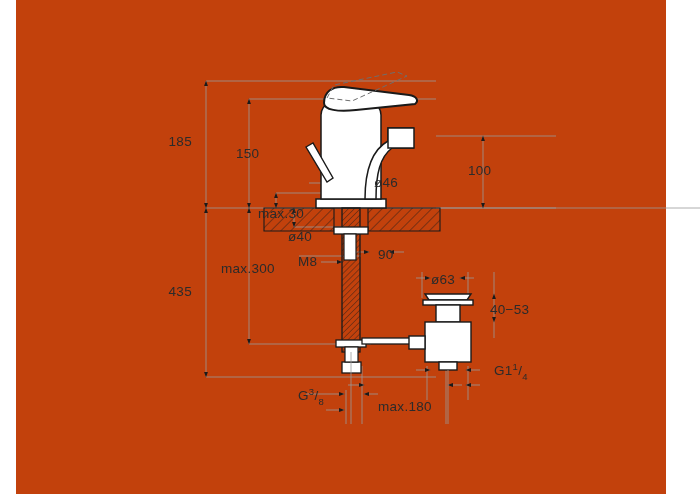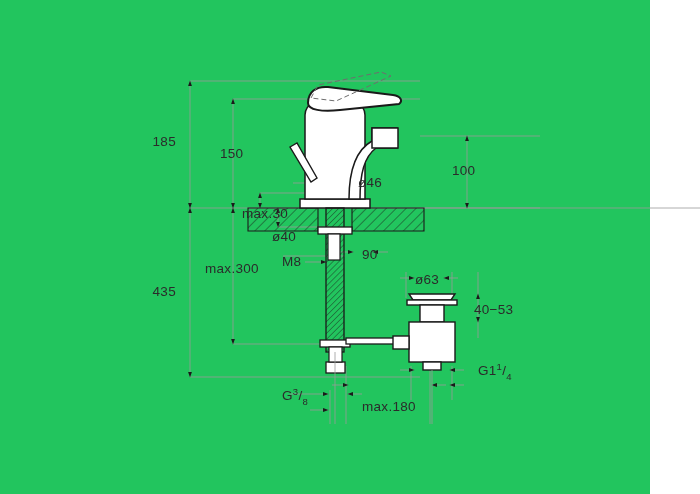--- a/index.html
+++ b/index.html
@@ -1,18 +1,18 @@
 <!DOCTYPE html>
 <html><head>
 <meta charset="utf-8">
 <style>
   html,body{margin:0;padding:0;background:#ffffff;}
   body{width:700px;height:494px;overflow:hidden;
        font-family:"Liberation Sans","DejaVu Sans",sans-serif;}
-  #stage{position:relative;width:650px;height:494px;background:#22c55e;}
+  #stage{position:relative;width:650px;height:494px;background:#c2410c;margin-left:16px;}
   svg{display:block;}
   .dimtext{font-family:"Liberation Sans","DejaVu Sans",sans-serif;
            font-size:13.5px;fill:#2b2b2b;letter-spacing:.3px;}
   .frac{font-size:9.5px;}
 </style>
 </head>
 <body>
 
 <div id="stage">
 <svg width="700" height="494" viewBox="0 0 700 494">

